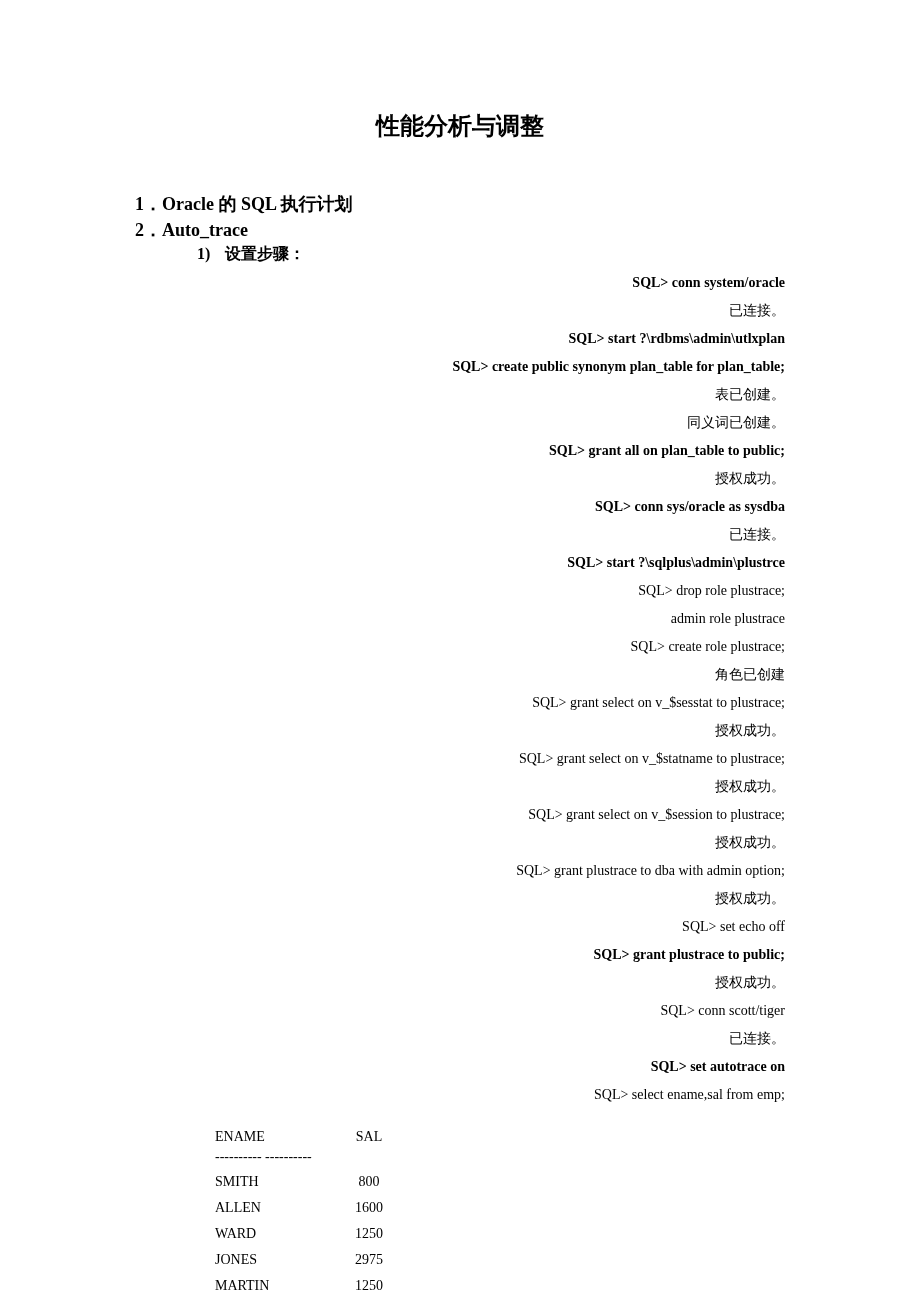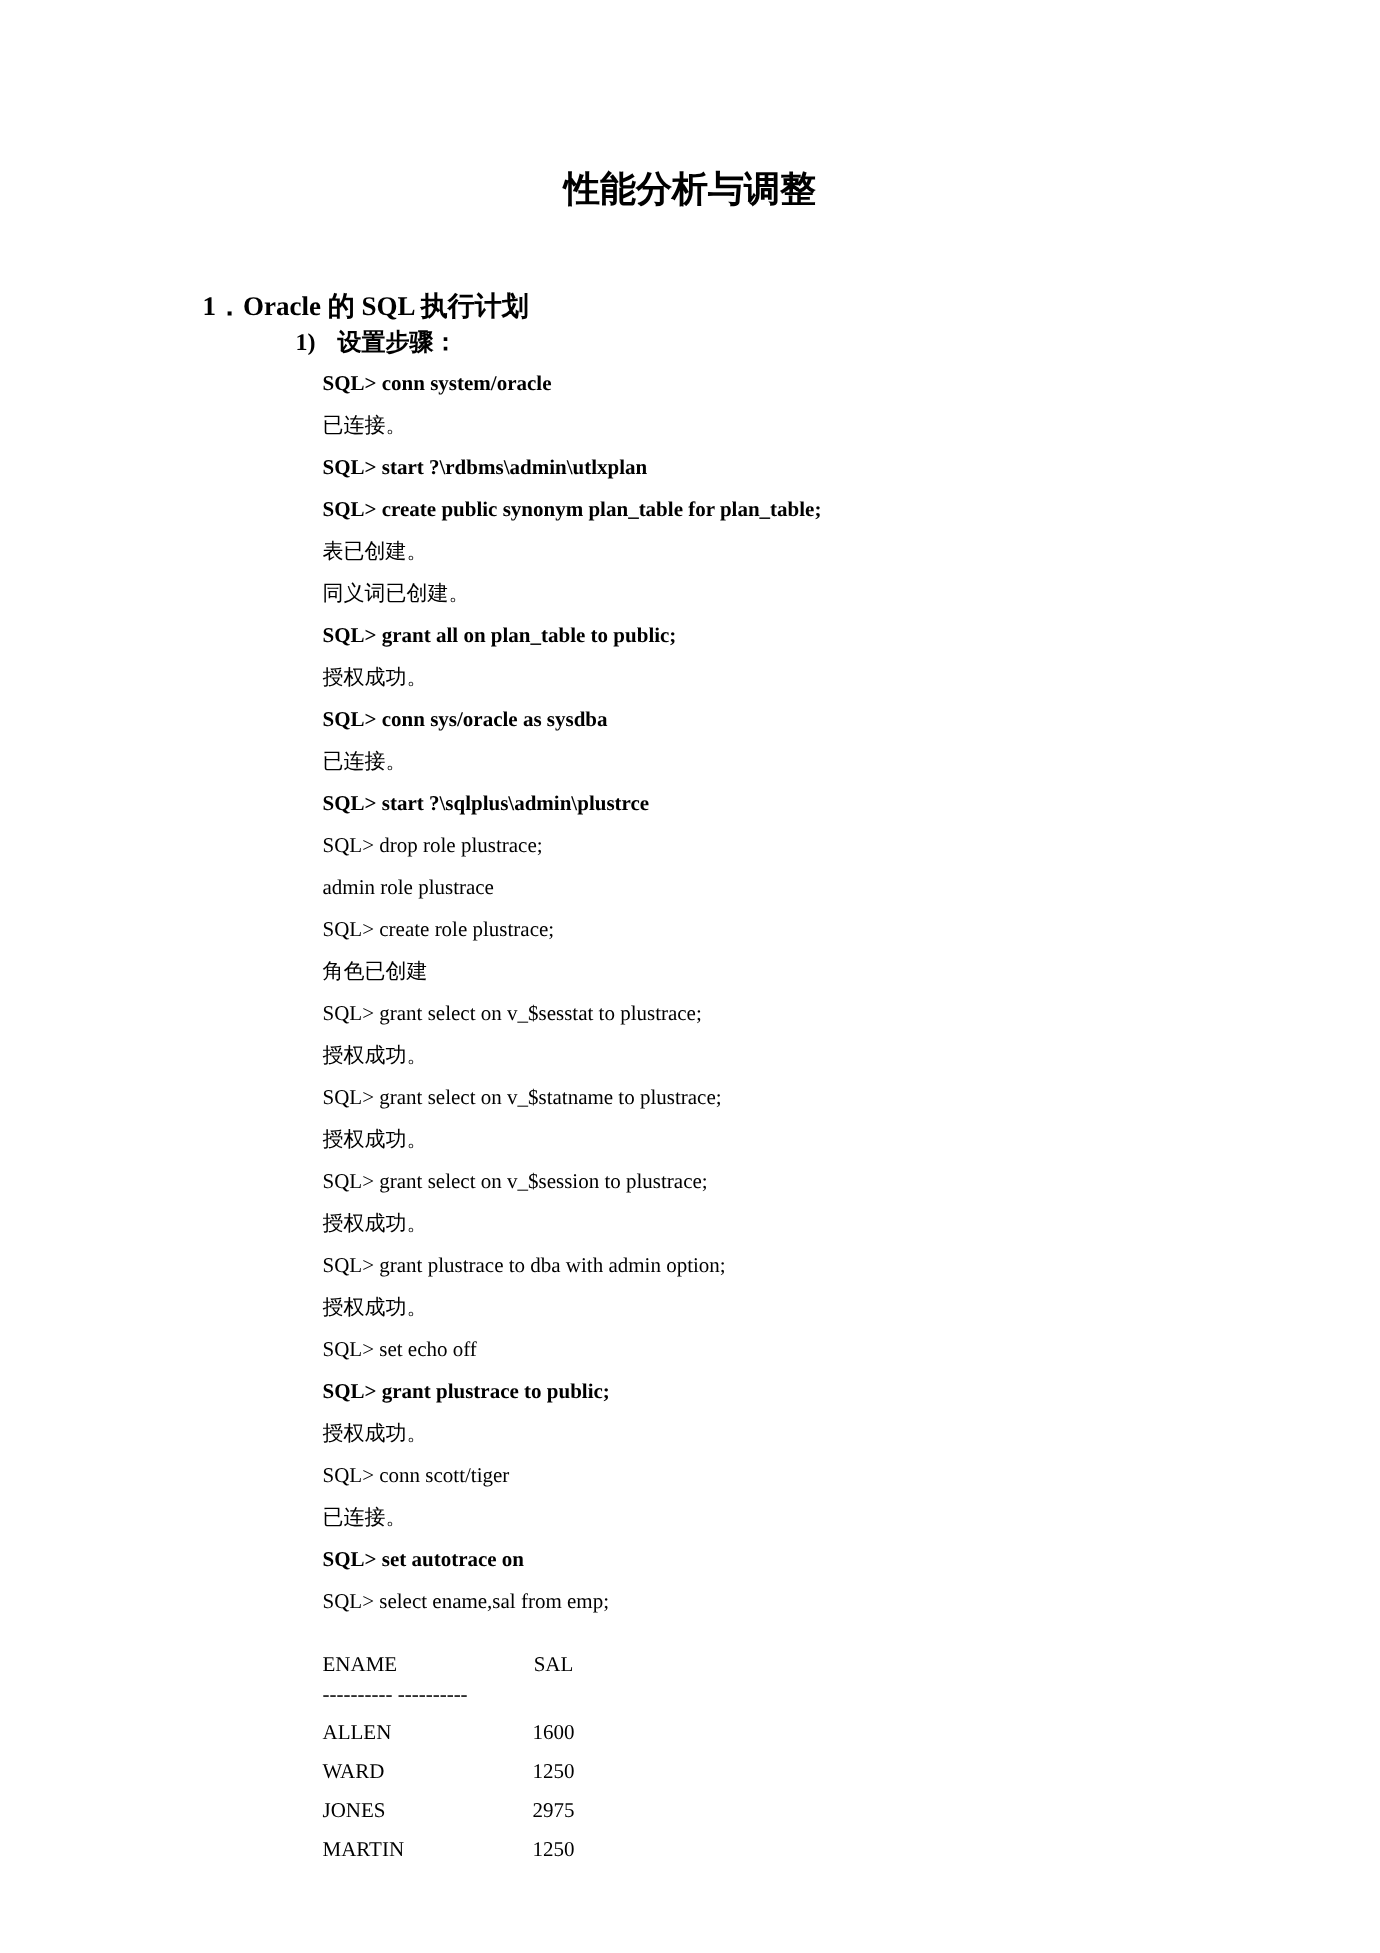--- a/index.html
+++ b/index.html
@@ -36,20 +36,21 @@
       width: 24px;
     }
     .code-block {
       margin-left: 80px;
       margin-top: 4px;
     }
     .code-line {
       font-size: 14px;
       line-height: 2.0;
       font-family: "Times New Roman", "SimSun", serif;
+      text-align: right;
     }
     .bold { font-weight: bold; }
     .table-block {
       margin-left: 80px;
       margin-top: 20px;
       font-family: "Times New Roman", serif;
       font-size: 14px;
     }
     .table-header {
       display: flex;
@@ -65,20 +66,21 @@
     }
   </style>
 </head>
 <body>
 
 <div class="page">
 
   <h1>性能分析与调整</h1>
 
   <div class="numbered-item">1．Oracle 的 SQL 执行计划</div>
+  <div class="numbered-item">2．Auto_trace</div>
 
   <div class="sub-item">
     <span class="num">1)</span>
     <span>设置步骤：</span>
   </div>
 
   <div class="code-block" id="code-block">
       <div class="code-line bold">SQL&gt; conn system/oracle</div>
       <div class="code-line">已连接。</div>
       <div class="code-line bold">SQL&gt; start ?\rdbms\admin\utlxplan</div>
@@ -112,20 +114,24 @@
     </div>
 
   <div class="table-block">
     <div class="table-header">
       <span class="col-ename">ENAME</span>
       <span class="col-sal">SAL</span>
     </div>
     <div class="table-sep">---------- ----------</div>
     <div id="table-rows">
         <div class="table-row">
+          <span class="col-ename">SMITH</span>
+          <span class="col-sal">800</span>
+        </div>
+        <div class="table-row">
           <span class="col-ename">ALLEN</span>
           <span class="col-sal">1600</span>
         </div>
         <div class="table-row">
           <span class="col-ename">WARD</span>
           <span class="col-sal">1250</span>
         </div>
         <div class="table-row">
           <span class="col-ename">JONES</span>
           <span class="col-sal">2975</span>

